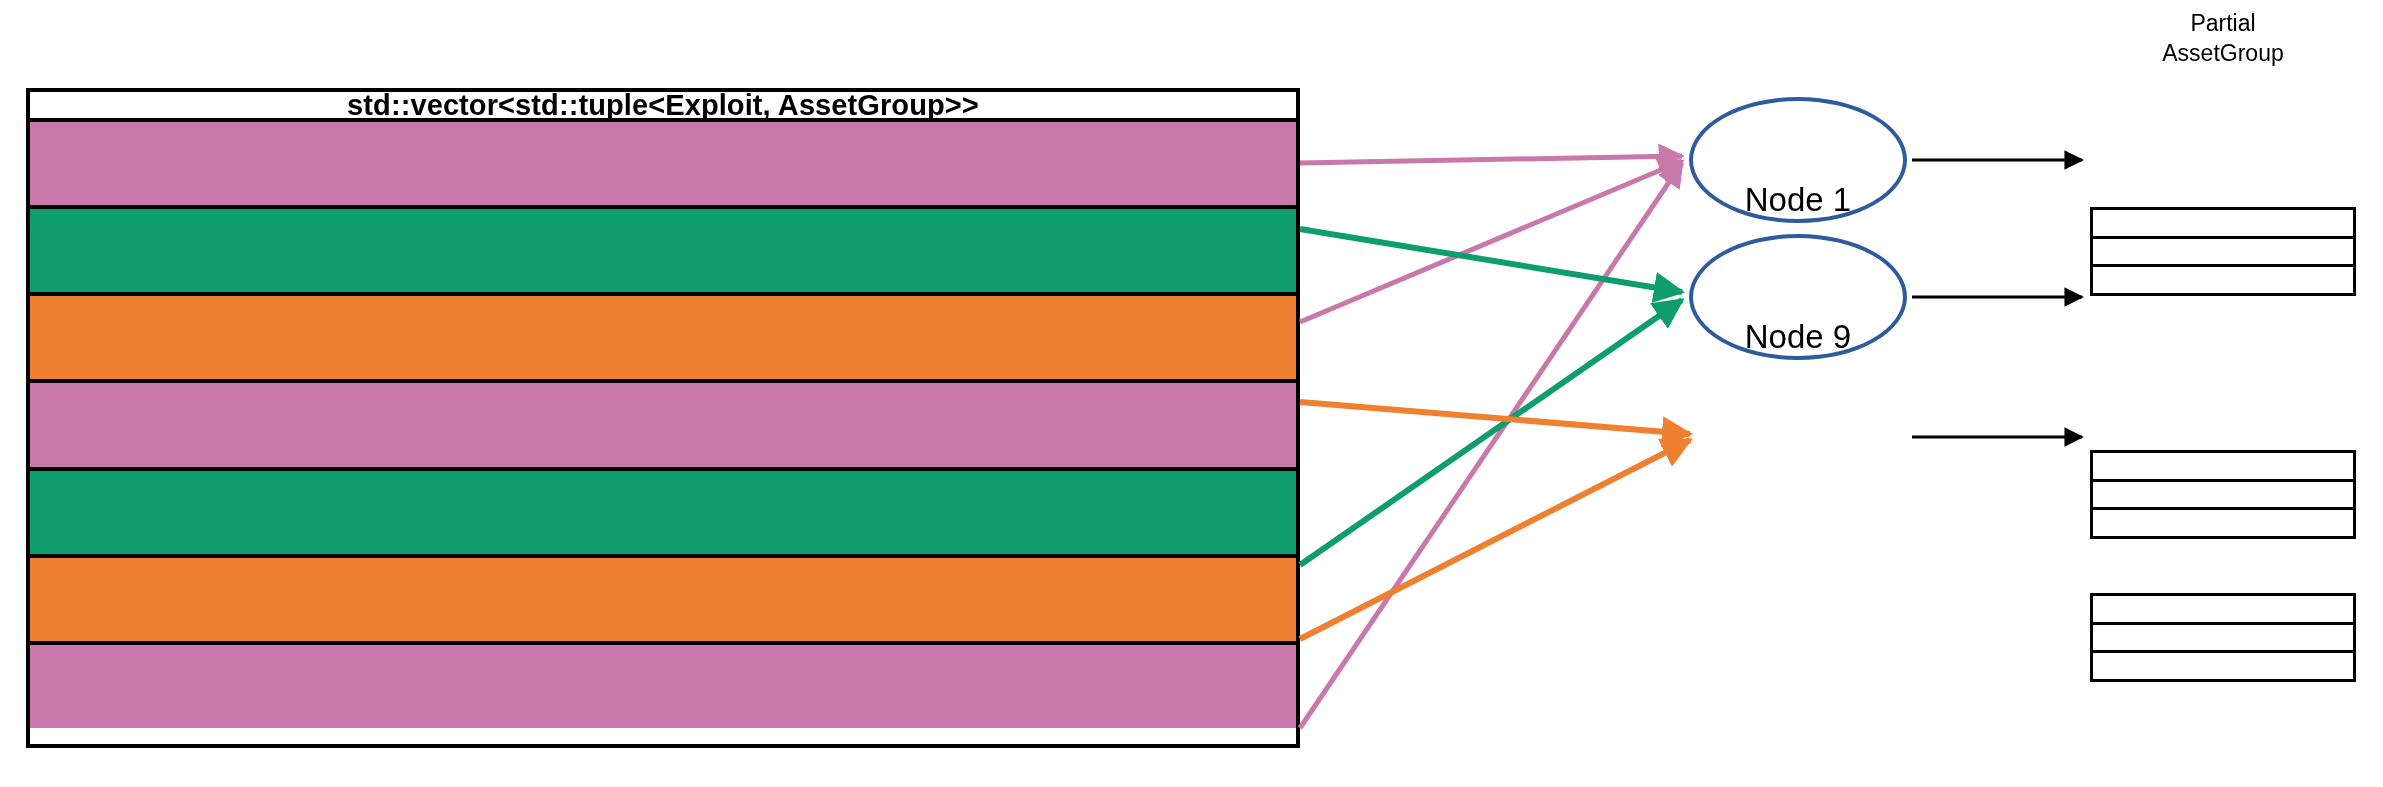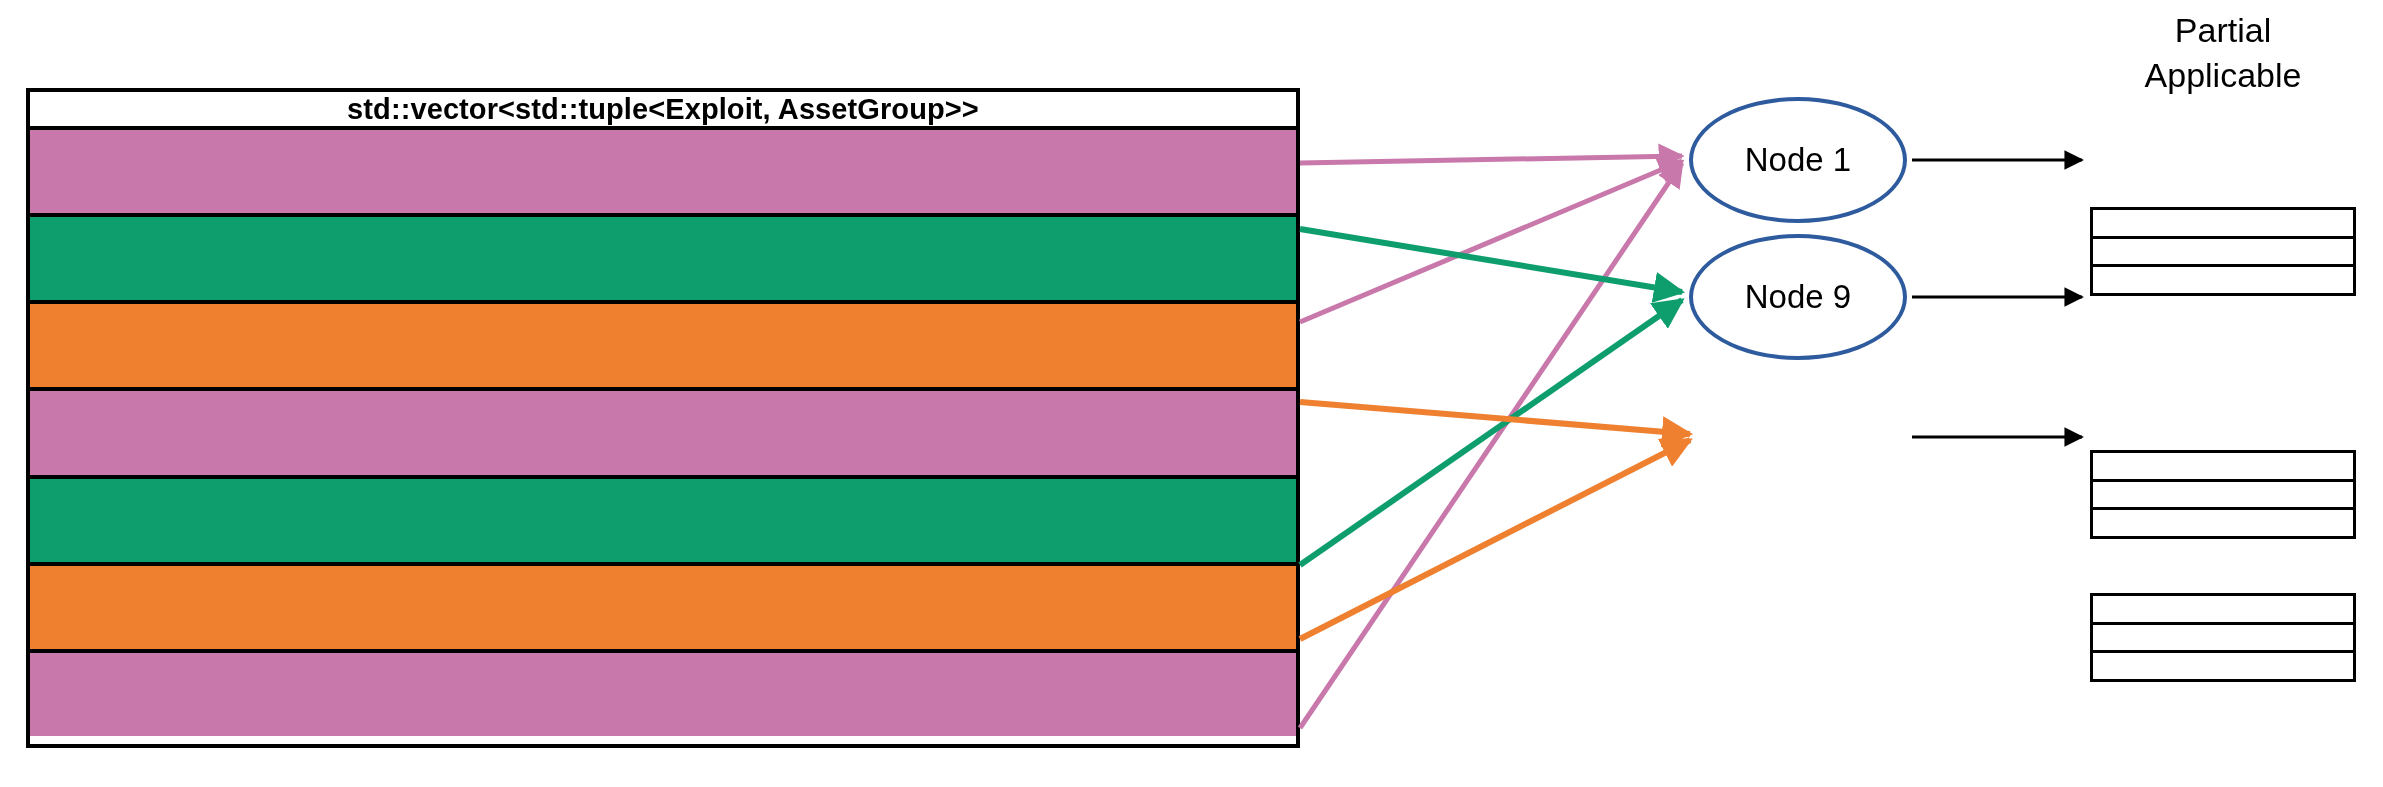--- a/index.html
+++ b/index.html
@@ -24,21 +24,21 @@
     position: absolute;
     left: 26px;
     top: 88px;
     width: 1274px;
     height: 660px;
     box-sizing: border-box;
     border: 4px solid #000000;
     background: #ffffff;
   }
   .vt-header {
-    height: 38px;
+    height: 30px;
     box-sizing: border-box;
     border-bottom: 4px solid #000000;
     display: flex;
     align-items: center;
     justify-content: center;
     background: #ffffff;
     font-weight: bold;
     font-size: 29px;
     letter-spacing: .1px;
     color: #000000;
@@ -59,21 +59,21 @@
   
   .node {
     position: absolute;
     width: 218px;
     height: 126px;
     box-sizing: border-box;
     border: 4px solid #2E5B9E;
     border-radius: 50%;
     background: #ffffff;
     display: flex;
-    align-items: center;
+    align-items: flex-end;
     justify-content: center;
     font-size: 33px;
     color: #000000;
     white-space: nowrap;
   }
   .node .sub {
     font-size: 21px;
     vertical-align: sub;
     line-height: 1;
     position: relative;
@@ -84,21 +84,21 @@
   #node-2 { left: 1689px; top: 234px; }
   #node-n1 { left: 1689px; top: 374px; }
 
   
   #pav-title {
     position: absolute;
     left: 2073px;
     top: 8px;
     width: 300px;
     text-align: center;
-    font-size: 34px;
+    font-size: 23px;
     line-height: 1.32;
     color: #000000;
   }
   .pav-box {
     position: absolute;
     left: 2090px;
     width: 266px;
     height: 89px;
     box-sizing: border-box;
     border: 3px solid #000000;
@@ -176,21 +176,21 @@
 
   <div class="node" id="node-1">
     <span>Node 1</span>
   </div>
   <div class="node" id="node-2">
     <span>Node 9</span>
   </div>
 
   <div id="pav-title">
     <div>Partial</div>
-    <div>Applicable</div>
+    <div>AssetGroup</div>
   </div>
 
   <div class="pav-box" id="pav-box-1">
     <div class="pav-cell"></div>
     <div class="pav-cell"></div>
     <div class="pav-cell"></div>
   </div>
   <div class="pav-box" id="pav-box-2">
     <div class="pav-cell"></div>
     <div class="pav-cell"></div>

